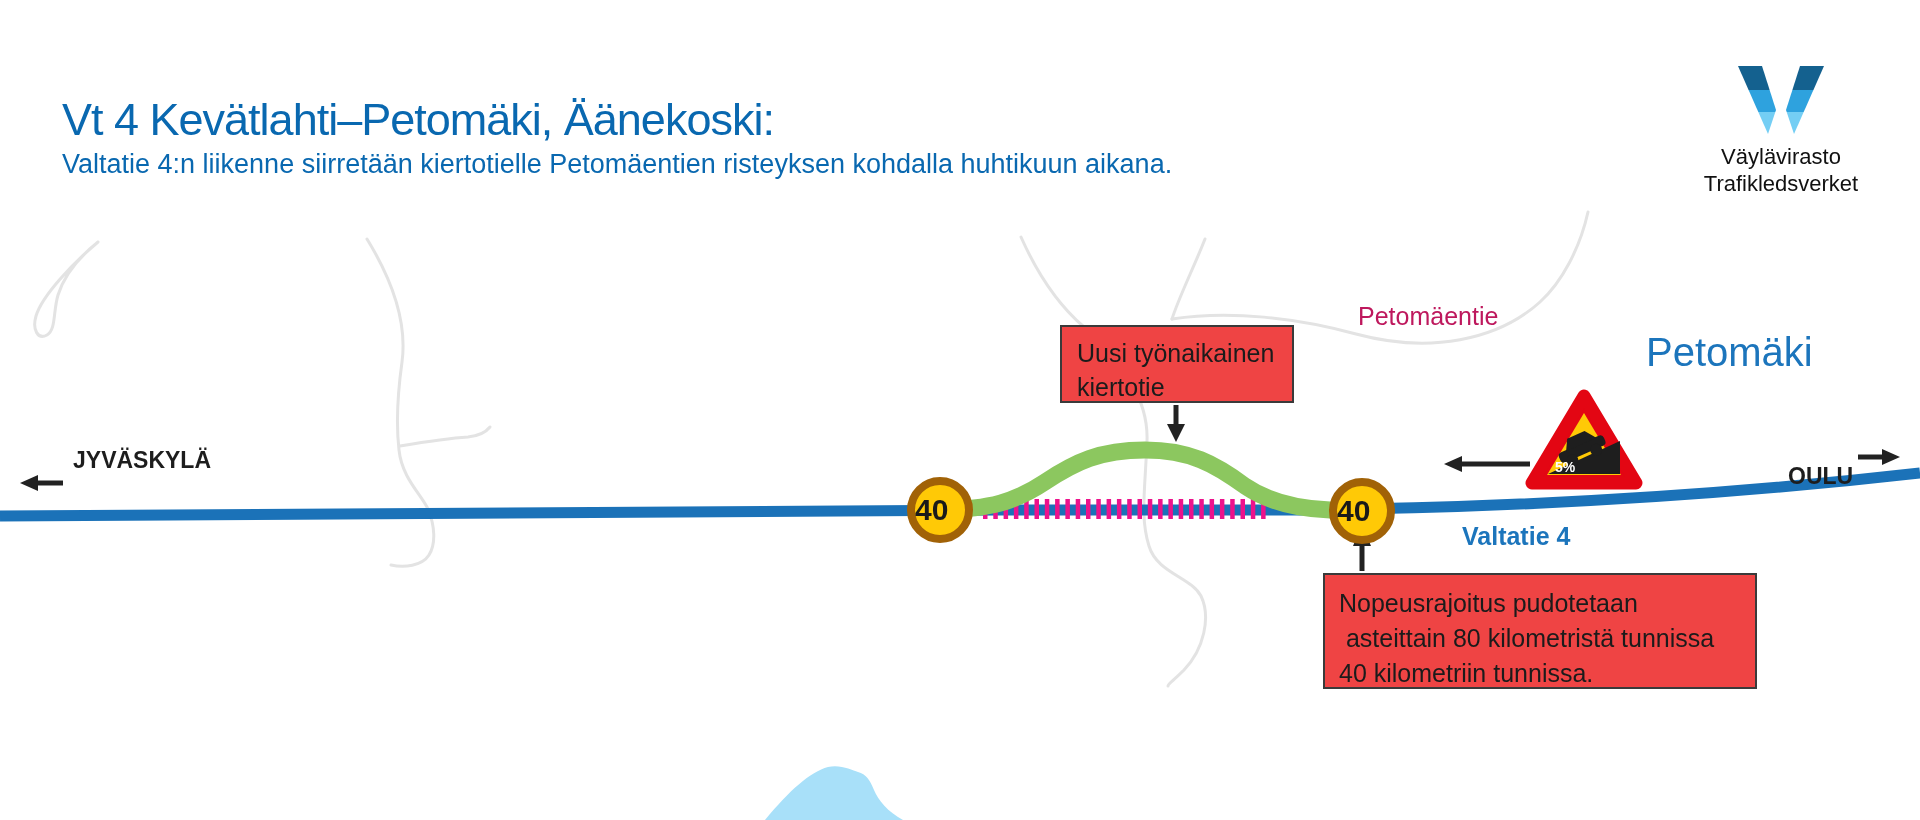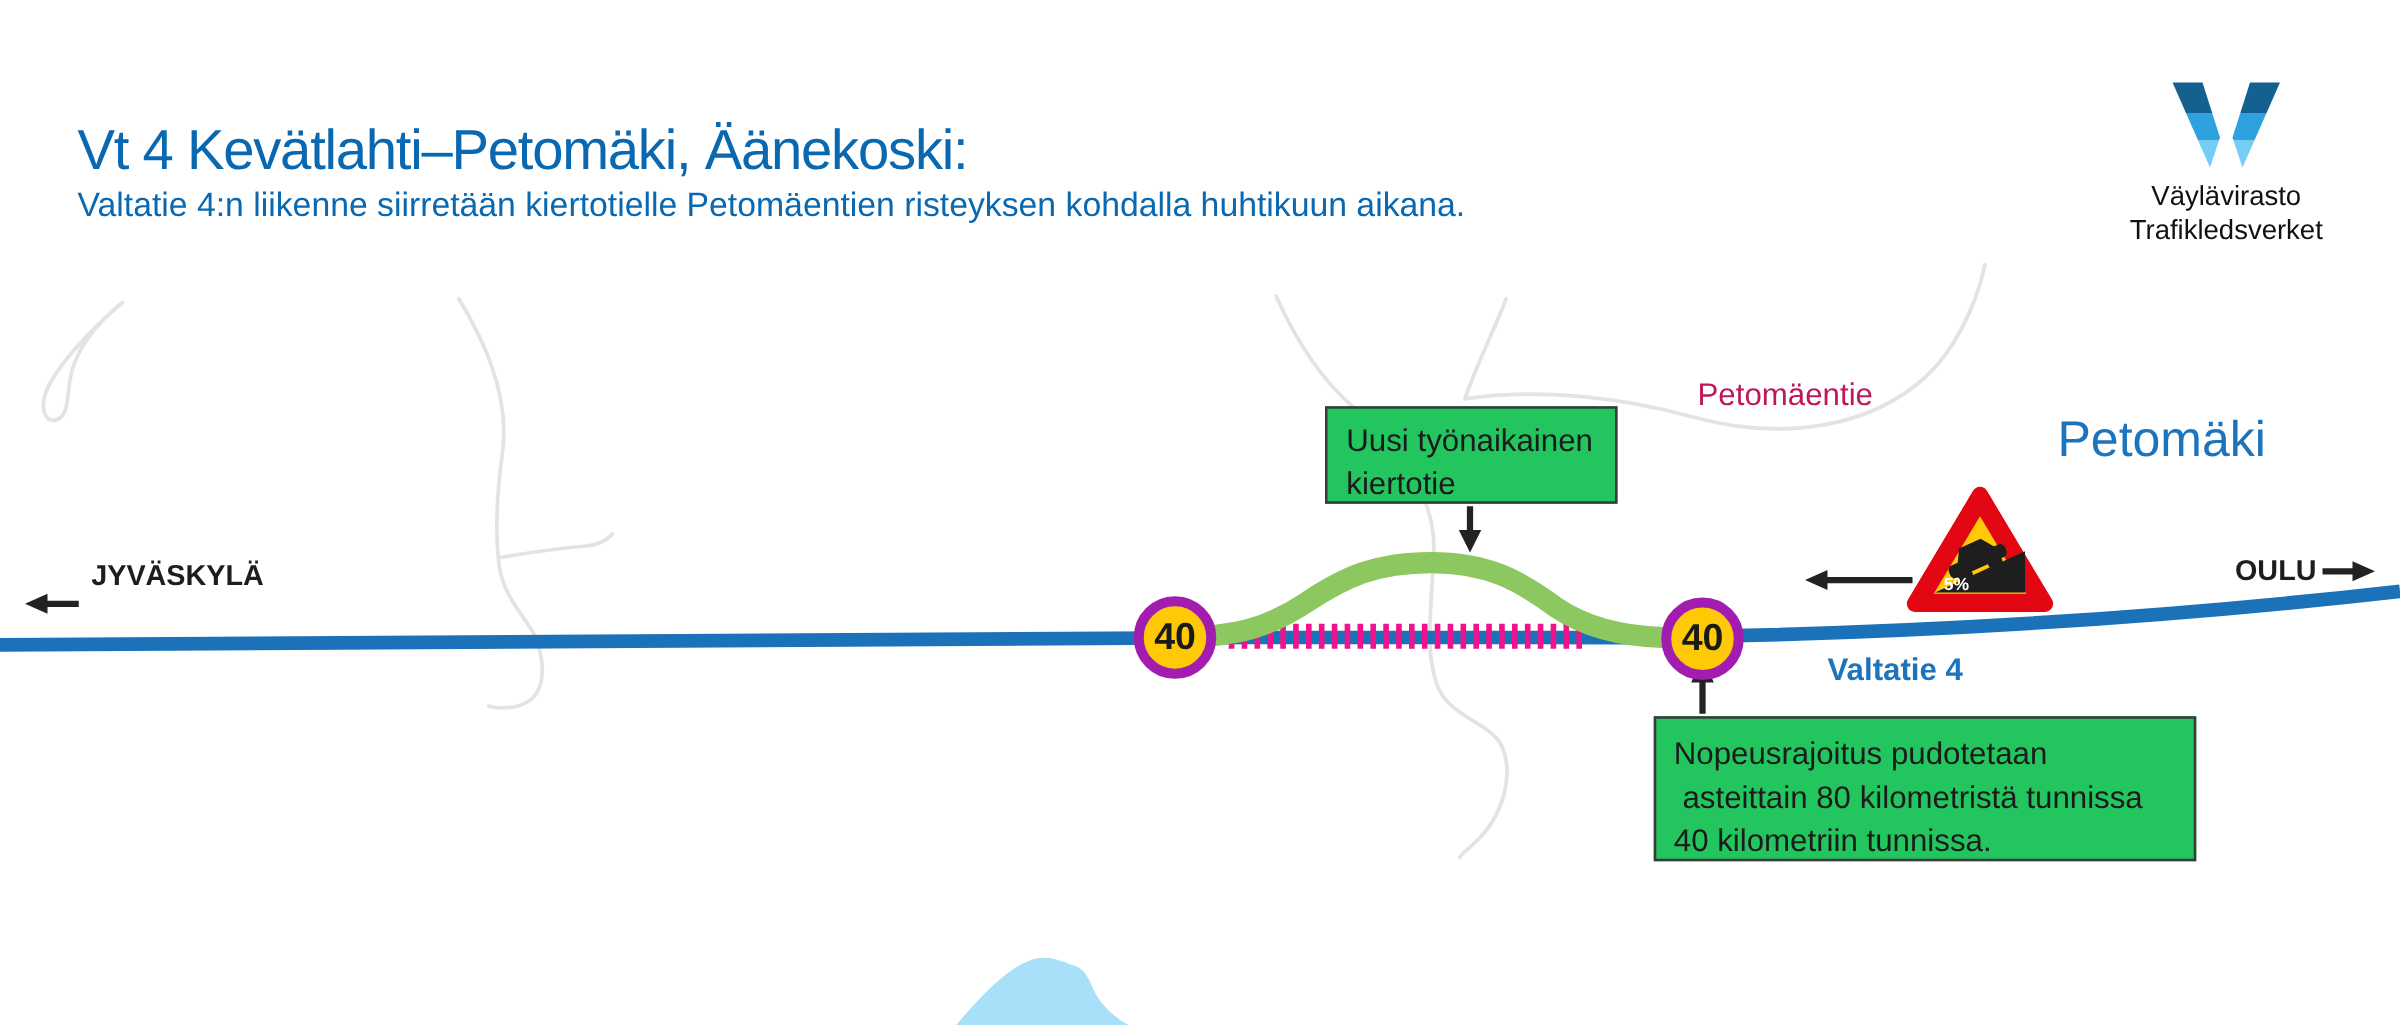--- a/index.html
+++ b/index.html
@@ -11,32 +11,32 @@
   .page-subtitle{left:62px;top:149px;font-size:27px;font-weight:500;color:#0968B0;white-space:nowrap;}
   
   .logo-wrap{left:1690px;top:64px;width:182px;text-align:center;}
   .logo-v{display:block;margin:0 auto;}
   .logo-text{font-size:22px;font-weight:400;color:#111;line-height:1.22;margin-top:8px;}
   
   #map-svg{left:0;top:0;}
   
   .dir-label{font-size:23px;font-weight:bold;color:#1d1d1d;white-space:nowrap;}
   .lbl-jyvaskyla{left:73px;top:447px;}
-  .lbl-oulu{left:1788px;top:443px;text-align:right;}
+  .lbl-oulu{left:1788px;top:463px;text-align:right;}
   .lbl-sideroad{left:1358px;top:302px;font-size:25px;font-weight:500;color:#be185d;}
   .lbl-place{left:1646px;top:330px;font-size:40px;font-weight:400;color:#1C75BC;}
   .lbl-highway{left:1462px;top:522px;font-size:25px;font-weight:bold;color:#1C75BC;}
   
-  .callout{background:#22c55e;border:2px solid #3a3a3a;color:#1b1b1b;}
+  .callout{background:#ef4444;border:2px solid #3a3a3a;color:#1b1b1b;}
   .callout .line{white-space:pre-wrap;}
   .callout-detour{left:1060px;top:325px;width:234px;height:78px;padding:10px 0 0 15px;box-sizing:border-box;font-size:25px;line-height:1.34;}
   .callout-speed{left:1323px;top:573px;width:434px;height:116px;padding:11px 0 0 14px;box-sizing:border-box;font-size:25px;line-height:1.4;}
   
-  .speed-badge{width:50px;height:50px;border-radius:50%;background:#FFC906;border:8px solid #a21caf;
-    display:flex;align-items:center;justify-content:center;font-size:30px;font-weight:bold;color:#1a1a1a;box-sizing:content-box;}
+  .speed-badge{width:50px;height:50px;border-radius:50%;background:#FFC906;border:8px solid #a16207;
+    display:flex;align-items:center;font-size:30px;font-weight:bold;color:#1a1a1a;box-sizing:content-box;}
   .badge-left{left:907px;top:477px;}
   .badge-right{left:1329px;top:478px;}
   
   .warning-sign{left:1522px;top:386px;}
 </style>
 </head>
 <body>
 
 <svg id="map-svg" class="abs" width="1920" height="820" viewBox="0 0 1920 820">
 

